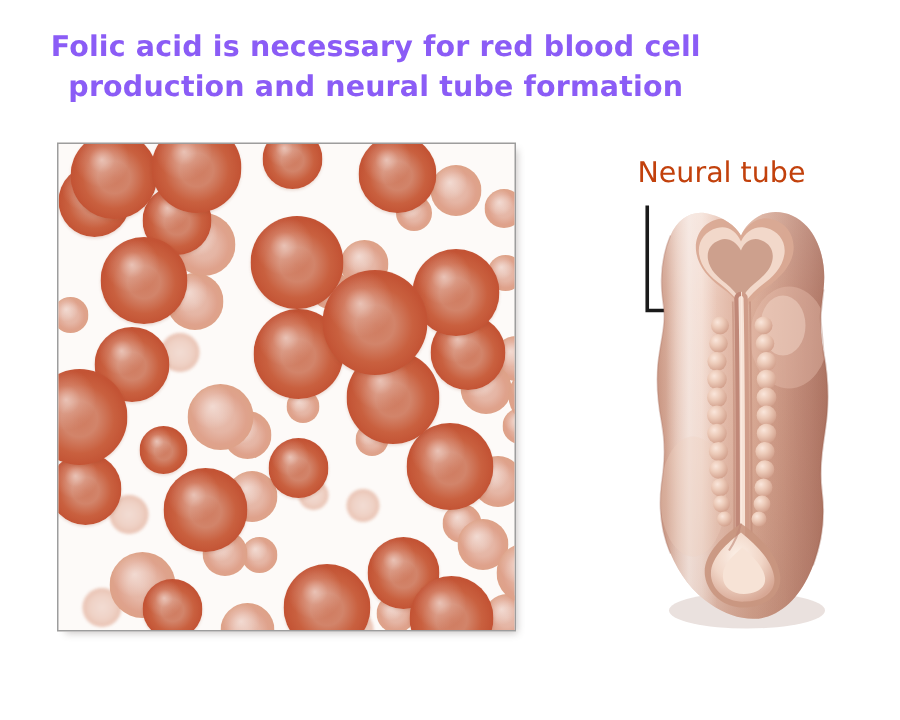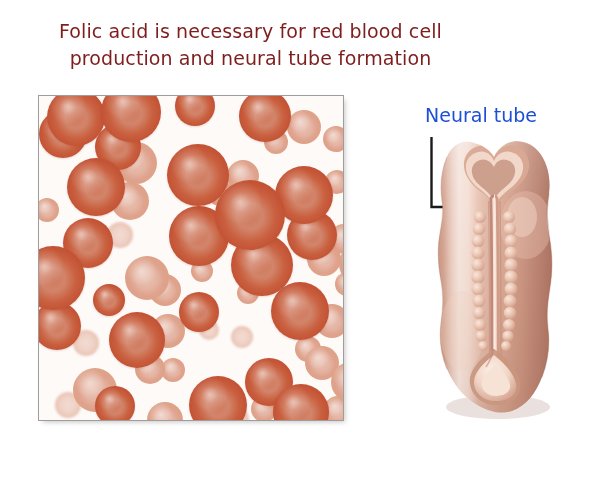--- a/index.html
+++ b/index.html
@@ -17,25 +17,26 @@
     -webkit-font-smoothing: antialiased;
   }
 
   
   #title {
     position: absolute;
     left: 0;
     top: 18px;
     width: 501px;
     text-align: center;
-    color: #7f1d1d;
+    color: #8b5cf6;
     font-size: 19px;
     line-height: 27px;
     letter-spacing: 0.1px;
     white-space: pre-line;
+    font-weight: bold;
   }
 
   
   #blood-panel {
     position: absolute;
     left: 38px;
     top: 95px;
     width: 306px;
     height: 326px;
     background: #fdfaf8;
@@ -100,21 +101,21 @@
     position: absolute;
     left: 400px;
     top: 95px;
     width: 200px;
     height: 340px;
   }
   #neural-label {
     position: absolute;
     left: 25px;
     top: 8px;
-    color: #1d4ed8;
+    color: #c2410c;
     font-size: 19px;
     line-height: 24px;
     white-space: nowrap;
   }
   #leader {
     position: absolute;
     left: 0;
     top: 0;
     width: 200px;
     height: 340px;

